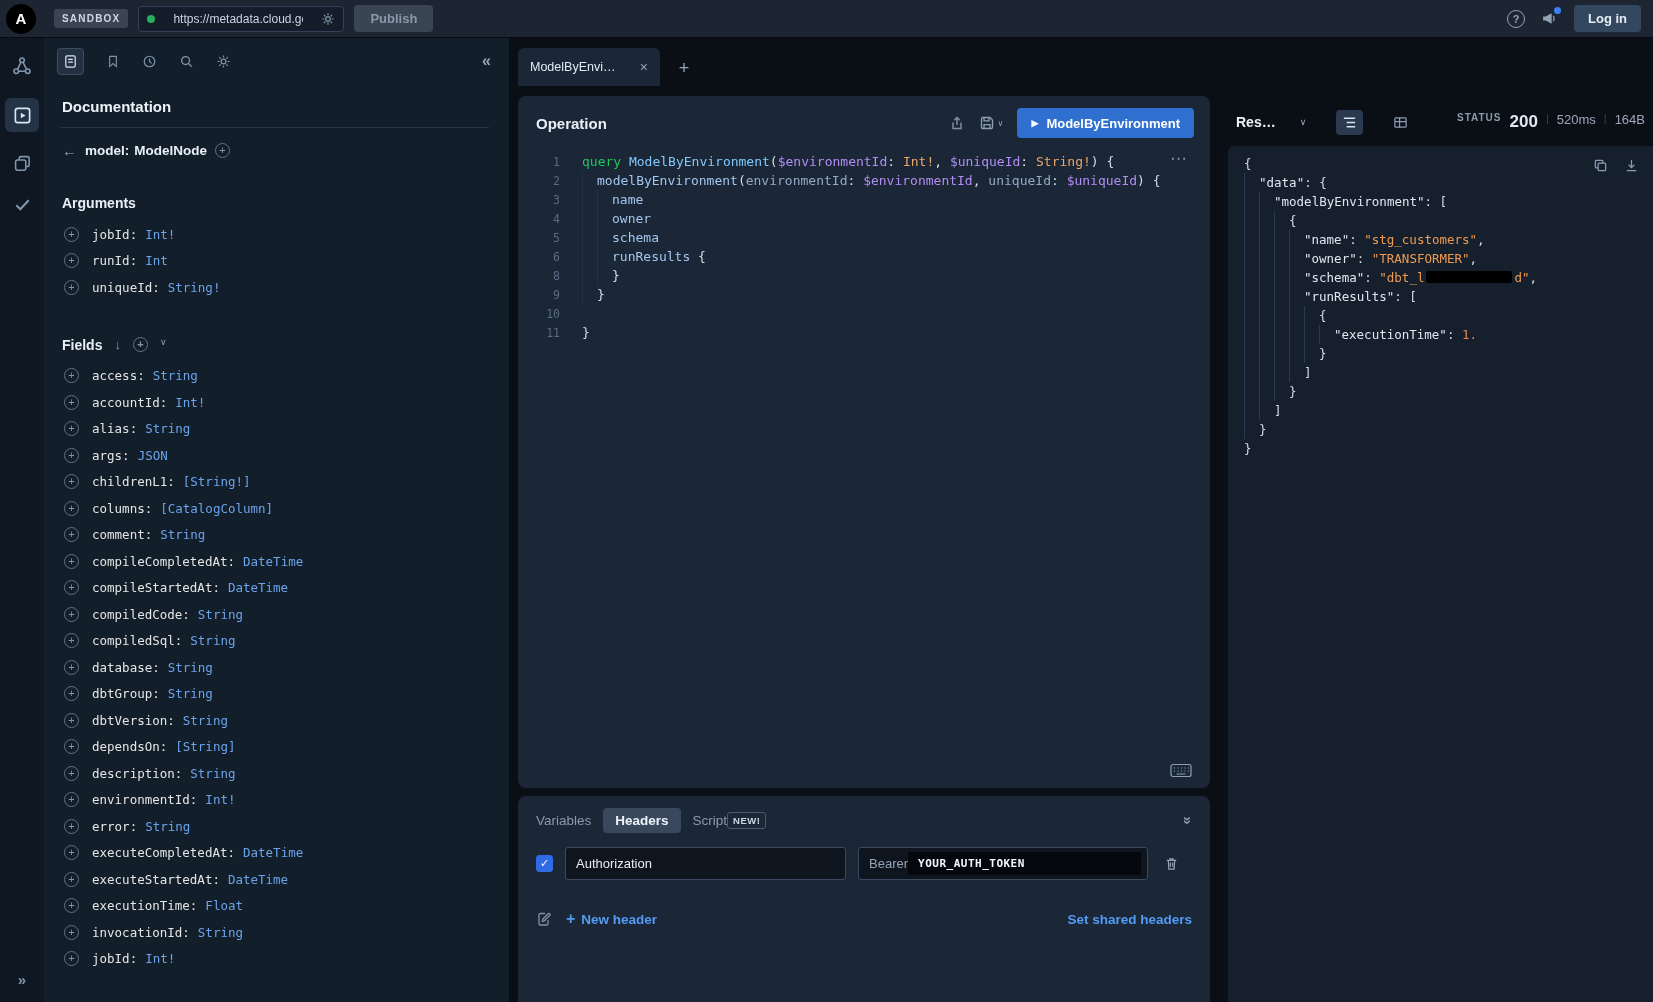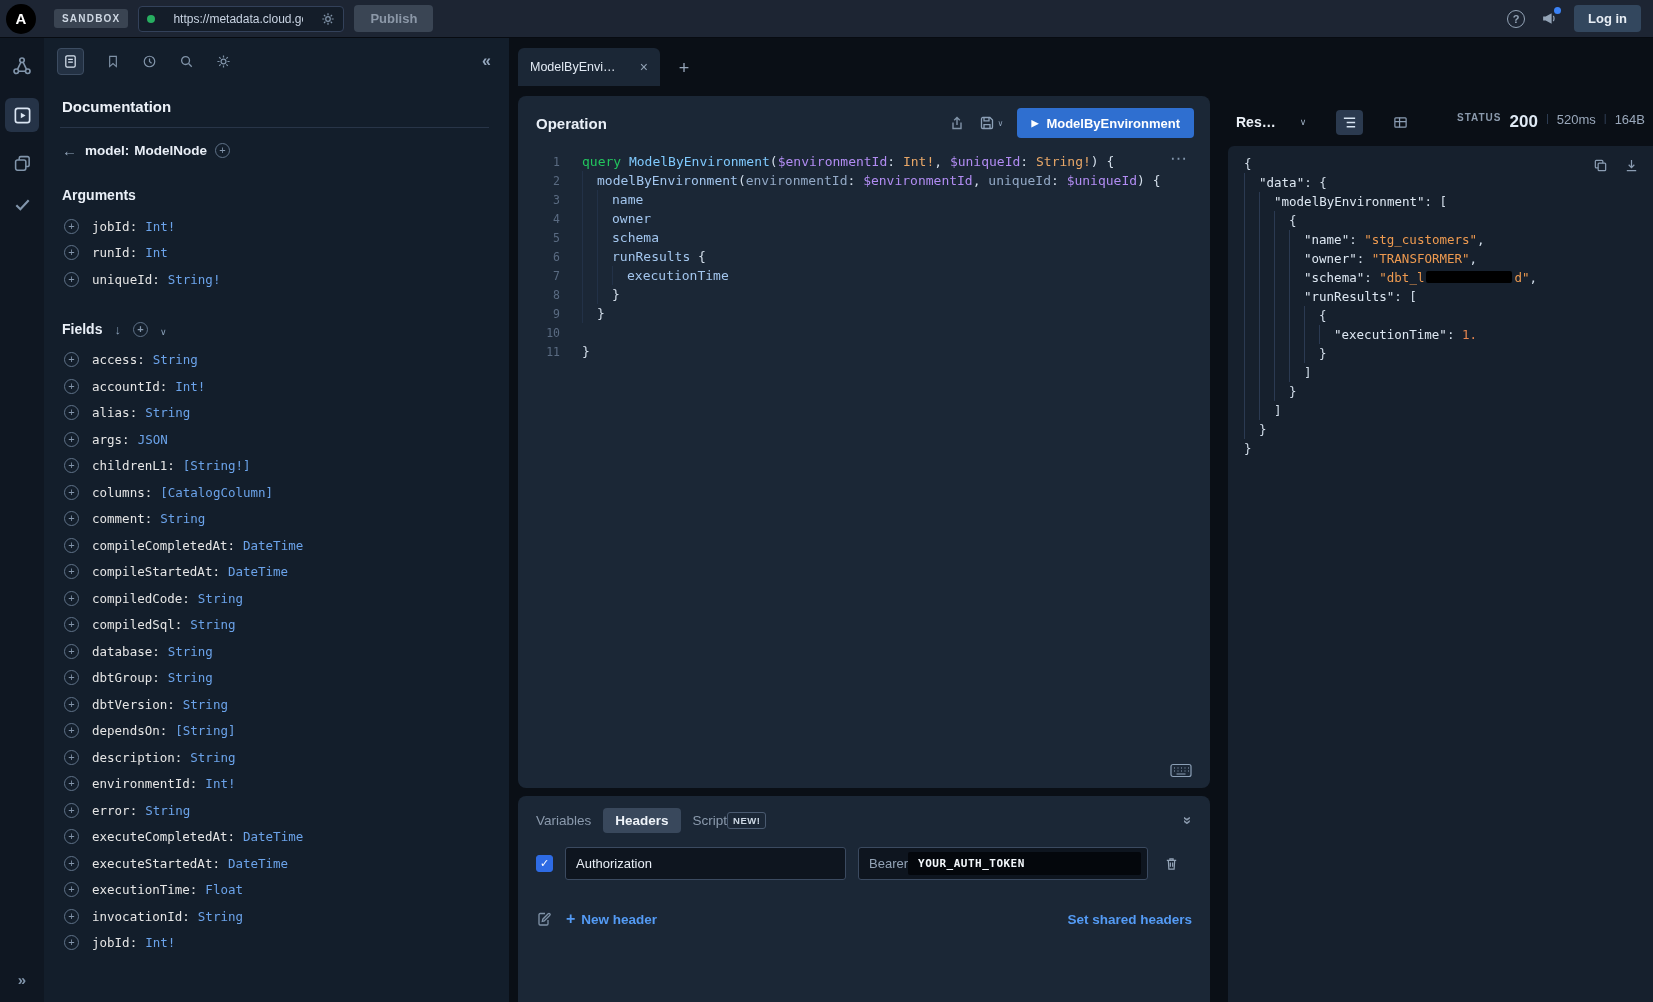--- a/index.html
+++ b/index.html
@@ -39,22 +39,22 @@
   .docs-toolbar{height:46px;display:flex;align-items:center;gap:22px;padding:0 18px;color:#8aa0b8}
   .tool-active{width:27px;height:27px;background:#233143;border:1px solid #3c4c61;border-radius:4px;
     display:flex;align-items:center;justify-content:center;color:#dbe6f2;margin-left:-5px}
   .collapse{margin-left:auto;color:#95a7bd;font-size:16px;font-weight:bold}
   .docs-body{padding:6px 20px 0 16px}
   .docs-title{font-size:15px;font-weight:bold;color:#ecf1f8;padding:8px 0 12px 2px;border-bottom:1px solid #283548}
   .crumb{display:flex;align-items:center;gap:8px;margin-top:14px;padding-left:2px}
   .back-arrow{color:#93a5ba;font-size:15px}
   .crumb-label,.crumb-type{font-size:13.5px;font-weight:bold;color:#e9eff7}
   .crumb-type{margin-left:-3px}
-  .sec-title{font-size:14px;font-weight:bold;color:#e9eff7;margin-top:28px;padding-left:2px;
-    display:flex;align-items:flex-end;gap:12px}
+  .sec-title{font-size:14px;font-weight:bold;color:#e9eff7;margin-top:36px;padding-left:2px;
+    display:flex;align-items:flex-start;gap:12px}
   .plus-circle{width:15px;height:15px;border:1px solid #5f7288;border-radius:50%;color:#8496ab;
     font-size:11px;line-height:13px;display:inline-flex;align-items:center;justify-content:center;flex:0 0 auto}
   .sort{color:#8aa0b8;font-size:13px;font-weight:normal}
   .chev{color:#8aa0b8;font-size:9px;font-weight:normal}
   .doc-list{margin-top:10px}
   .doc-row{display:flex;align-items:center;gap:13px;height:26.5px;padding-left:4px}
   .fld-name{font-family:"DejaVu Sans Mono",monospace;font-size:12.5px;color:#e5e5e5}
   .fld-type{font-family:"DejaVu Sans Mono",monospace;font-size:12.5px;color:#6ba3ea;margin-left:-5px}
   
   #optab{position:absolute;left:518px;top:48px;width:142px;height:38px;background:#1b2736;
@@ -402,21 +402,20 @@
       </button>
     </div>
   </div>
   <div class="editor">
       <div class="cl"><span class="ln">1</span><span style="padding-left: 0px;"><span class="tk-k">query </span><span class="tk-o">ModelByEnvironment</span><span class="tk-p">(</span><span class="tk-v">$environmentId</span><span class="tk-p">: </span><span class="tk-y">Int!</span><span class="tk-p">, </span><span class="tk-v">$uniqueId</span><span class="tk-p">: </span><span class="tk-y">String!</span><span class="tk-p">) {</span></span></div>
       <div class="cl"><span class="ln">2</span><span class="ig ed" style="left: 64px;"></span><span style="padding-left: 15px;"><span class="tk-f">modelByEnvironment</span><span class="tk-p">(</span><span class="tk-a">environmentId</span><span class="tk-p">: </span><span class="tk-v">$environmentId</span><span class="tk-p">, </span><span class="tk-a">uniqueId</span><span class="tk-p">: </span><span class="tk-v">$uniqueId</span><span class="tk-p">) {</span></span></div>
       <div class="cl"><span class="ln">3</span><span class="ig ed" style="left: 64px;"></span><span class="ig ed" style="left: 79px;"></span><span style="padding-left: 30px;"><span class="tk-f">name</span></span></div>
       <div class="cl"><span class="ln">4</span><span class="ig ed" style="left: 64px;"></span><span class="ig ed" style="left: 79px;"></span><span style="padding-left: 30px;"><span class="tk-f">owner</span></span></div>
       <div class="cl"><span class="ln">5</span><span class="ig ed" style="left: 64px;"></span><span class="ig ed" style="left: 79px;"></span><span style="padding-left: 30px;"><span class="tk-f">schema</span></span></div>
       <div class="cl"><span class="ln">6</span><span class="ig ed" style="left: 64px;"></span><span class="ig ed" style="left: 79px;"></span><span style="padding-left: 30px;"><span class="tk-f">runResults</span><span class="tk-p"> {</span></span></div>
-      <div class="cl"><span class="ln">7</span><span class="ig ed" style="left: 64px;"></span><span class="ig ed" style="left: 79px;"></span><span class="ig ed" style="left: 94px;"></span><span style="padding-left: 45px;"><span class="tk-f">executionTime</span></span></div>
       <div class="cl"><span class="ln">8</span><span class="ig ed" style="left: 64px;"></span><span class="ig ed" style="left: 79px;"></span><span style="padding-left: 30px;"><span class="tk-p">}</span></span></div>
       <div class="cl"><span class="ln">9</span><span class="ig ed" style="left: 64px;"></span><span style="padding-left: 15px;"><span class="tk-p">}</span></span></div>
       <div class="cl"><span class="ln">10</span><span style="padding-left: 0px;"></span></div>
       <div class="cl"><span class="ln">11</span><span style="padding-left: 0px;"><span class="tk-p">}</span></span></div>
     </div>
   <span class="ellipsis-menu">⋯</span>
   <span class="kbd-hint">
     <svg width="22" height="15" viewBox="0 0 22 15" stroke="currentColor" fill="none" stroke-width="1.2">
       <rect x="1" y="1.5" width="20" height="12" rx="2"></rect>
       <path d="M4 5h1M7.5 5h1M11 5h1M14.5 5h1M18 5h1M4 8h1M7.5 8h1M11 8h1M14.5 8h1M18 8h1M6.5 11h9"></path>

